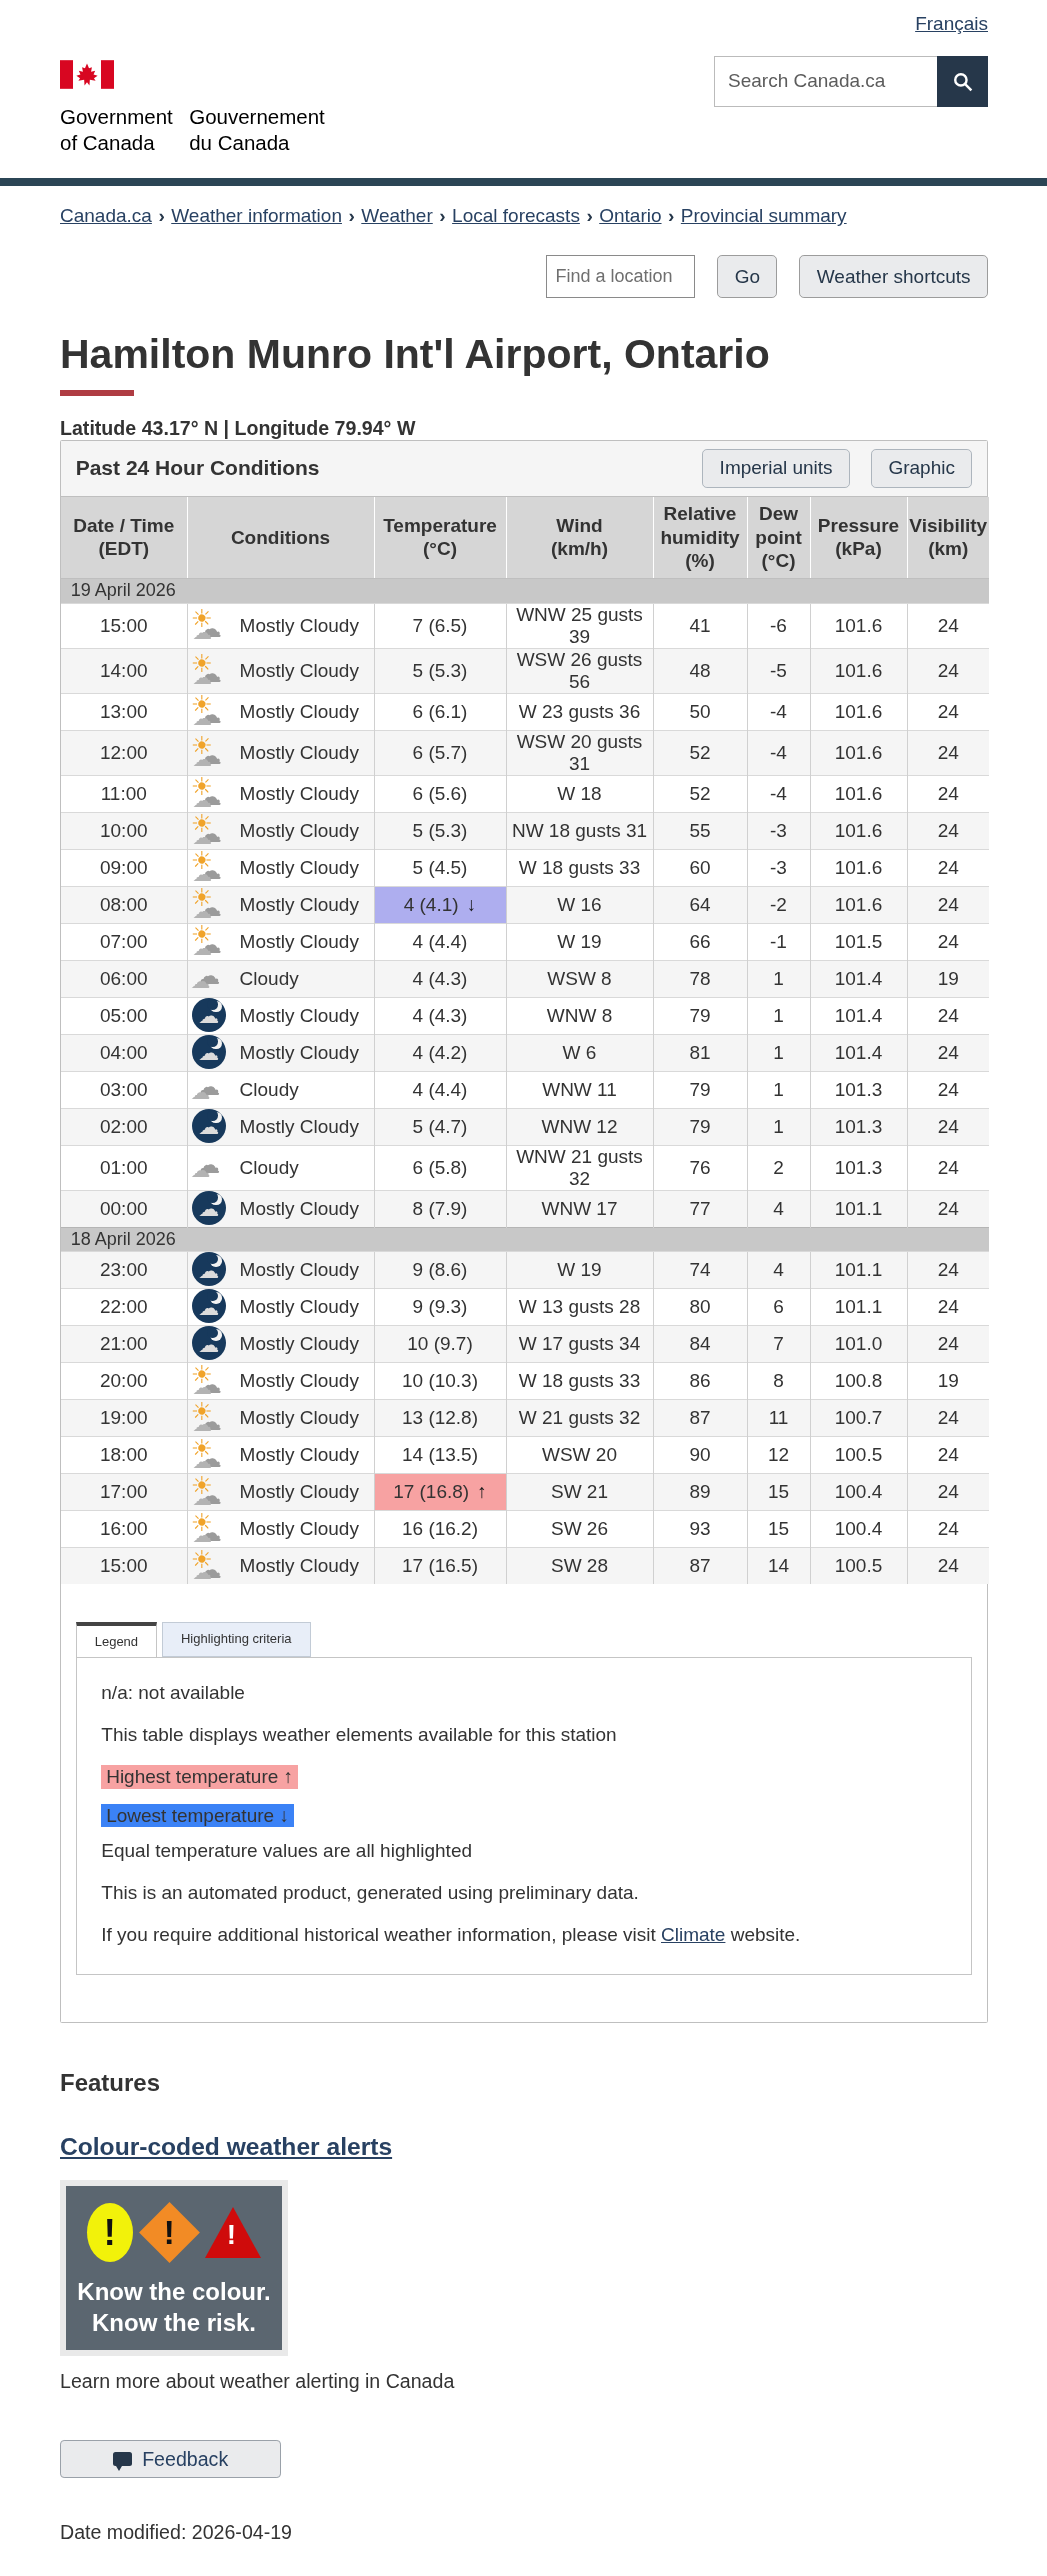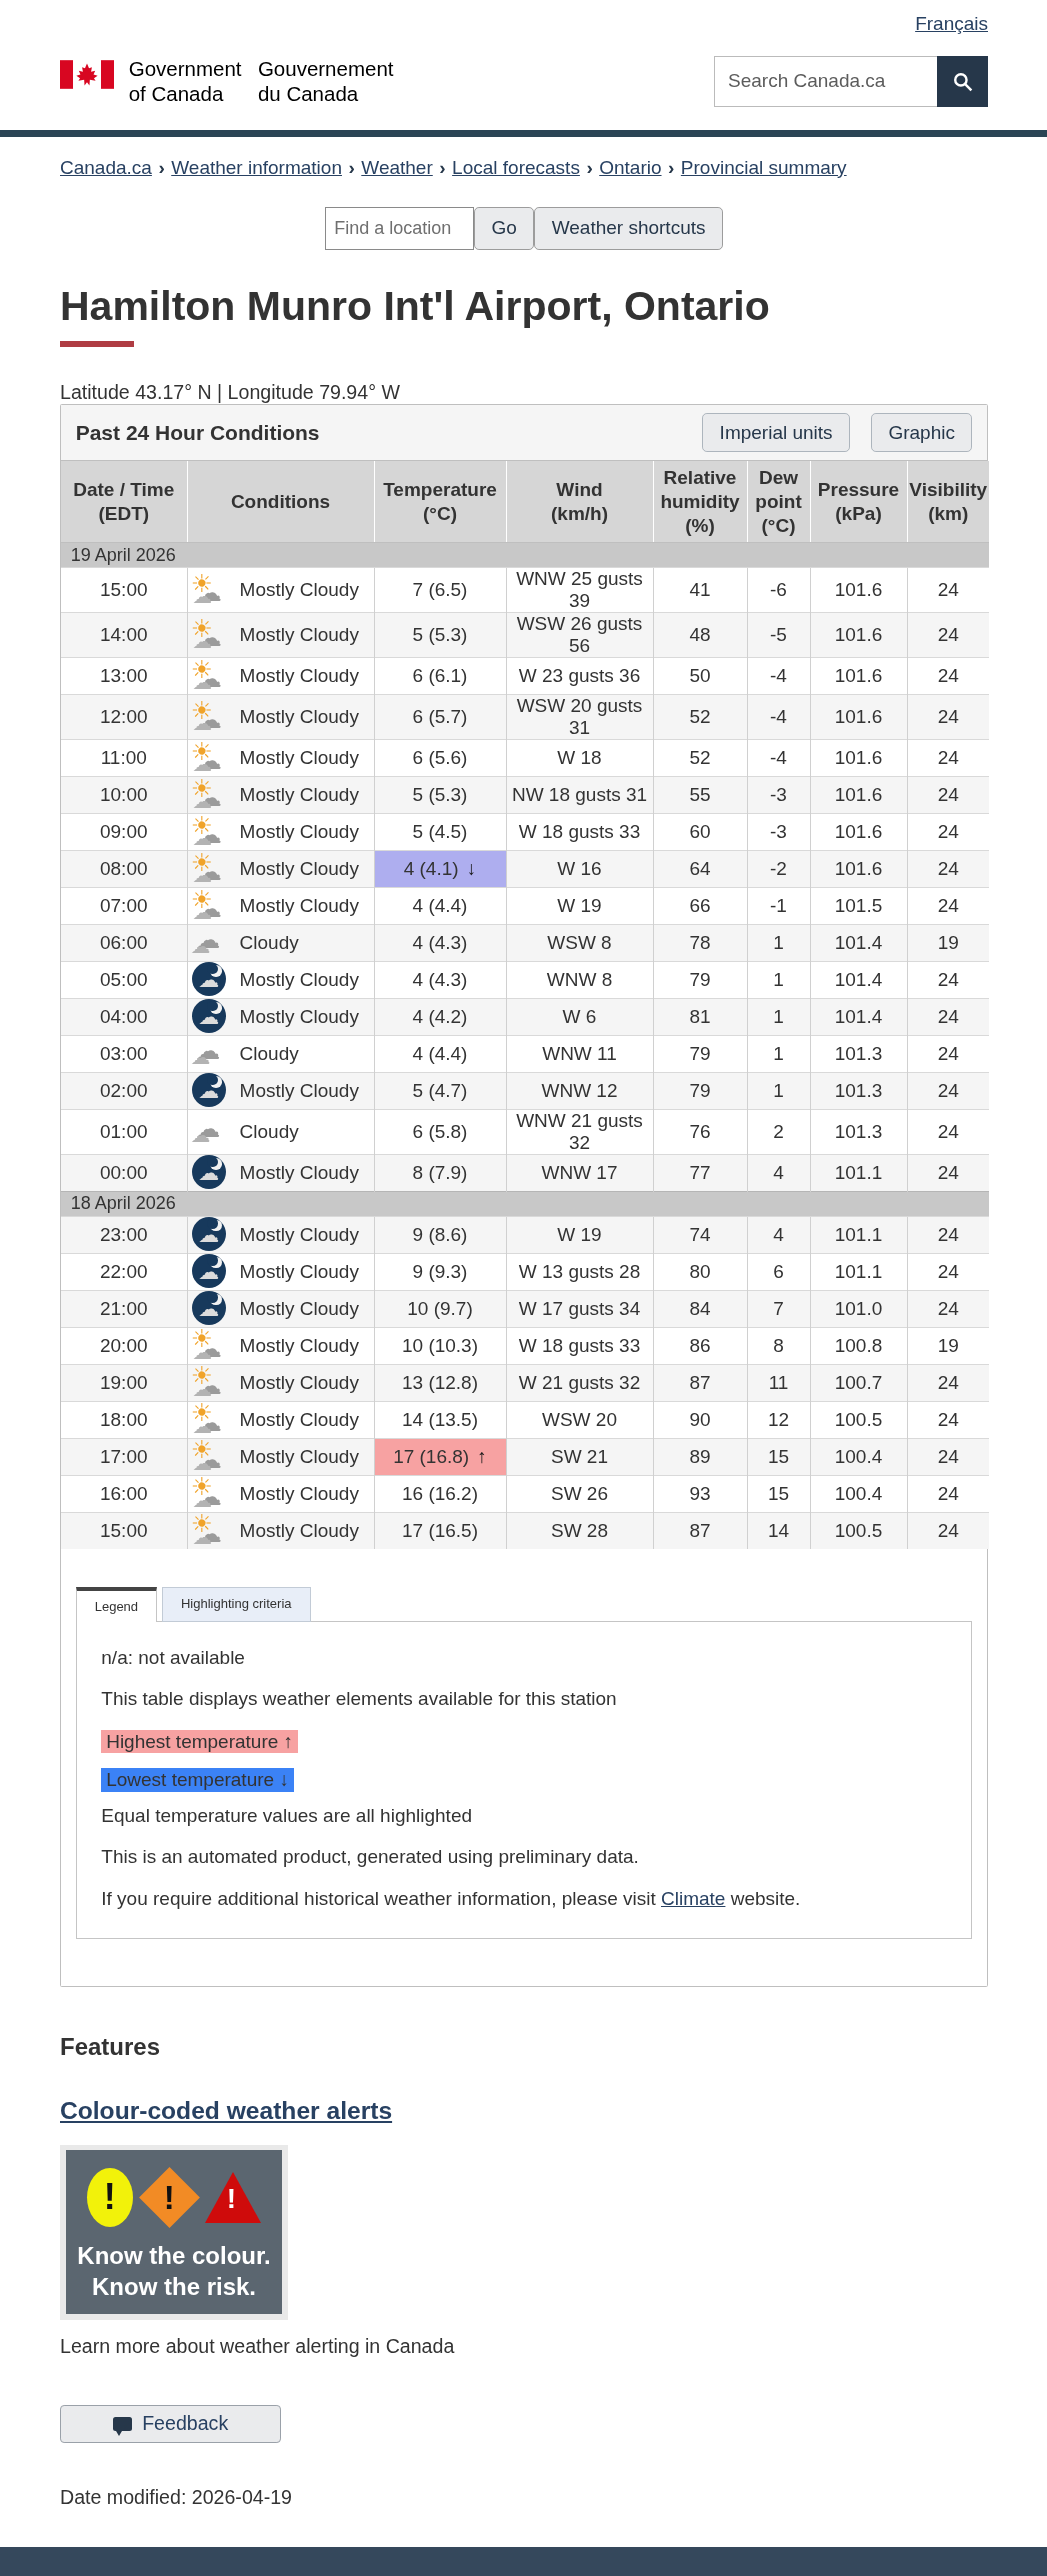--- a/index.html
+++ b/index.html
@@ -13,42 +13,42 @@
     font-size:19.6px;
   }
   a { color:#284162; }
   .container { width:928px; margin:0 auto; }
 
   
   .site-header { padding-top:11.5px; }
   .lang-row { text-align:right; padding-right:0; }
   .lang-row a { font-size:19px; }
   .brand-row { display:flex; align-items:flex-start; justify-content:space-between; margin-top:21px; padding-bottom:23px; }
-  .fip { display:flex; align-items:flex-start; gap:14.7px; }
+  .fip { display:flex; align-items:flex-start; gap:14.7px;flex-direction:column; }
   .flag-svg { width:54px; height:29px; margin-top:4.9px; }
   .fip-text { display:flex; gap:16.4px; font-size:20.5px; line-height:1.25; color:#000; }
   .search-area { display:flex; }
   .search-input { width:223px; height:51px; border:0.8px solid #bbb; border-right:none; font-size:19px; padding:0 13px; color:#333; font-family:"Liberation Sans",sans-serif; }
   .search-input::placeholder { color:#5c5c5c; }
   .search-btn { width:51px; height:51px; background:#26374a; border:0.8px solid #26374a; cursor:pointer; display:flex; align-items:center; justify-content:center; }
   .divider-bar { height:7.4px; background:#2b4555; width:100%; }
 
   
   .breadcrumb { margin-top:19.6px; font-size:19px; color:#333; }
   .breadcrumb a { color:#284162; }
   .crumb-sep { color:#26374a; margin:0 6.5px; font-weight:bold; }
-  .loc-row { display:flex; justify-content:center; gap:0; margin-top:28px; }
+  .loc-row { display:flex; justify-content:flex-end; gap:22px; margin-top:28px; }
   .loc-input { width:149px; height:43px; border:0.8px solid #8a8a8a; font-size:18px; padding:0 8.2px; font-family:"Liberation Sans",sans-serif; }
   .loc-input::placeholder { color:#6f6f6f; }
   .btn-light { background:#eaebed; border:0.8px solid #9c9c9c; border-radius:4.9px; color:#26374a; font-size:19px; padding:0 16.4px; height:43px; cursor:pointer; font-family:"Liberation Sans",sans-serif; }
 
   
   .page-title { margin-top:33px; font-size:41px; font-weight:bold; color:#333; }
   .red-bar { width:74px; height:5.7px; background:#af3c43; margin-top:11.5px; }
-  .coords { margin-top:34px; font-size:19.6px; }
+  .coords { margin-top:21px; font-size:19.6px;font-weight:bold; }
 
   
   .panel { border:0.8px solid #bfbfbf; border-radius:1.6px; }
   .panel-header { background:#f5f5f5; border-bottom:0.8px solid #bfbfbf; display:flex; align-items:center; justify-content:space-between; padding:8.2px 14.7px; }
   .panel-title { font-size:21px; font-weight:bold; }
   .panel-btns { display:flex; gap:21px; }
   .panel-btns .btn-light { height:39px; font-size:19px; border-color:#adb5bd; }
 
   
   table.wx { width:100%; border-collapse:collapse; font-size:19px; table-layout:fixed; }

